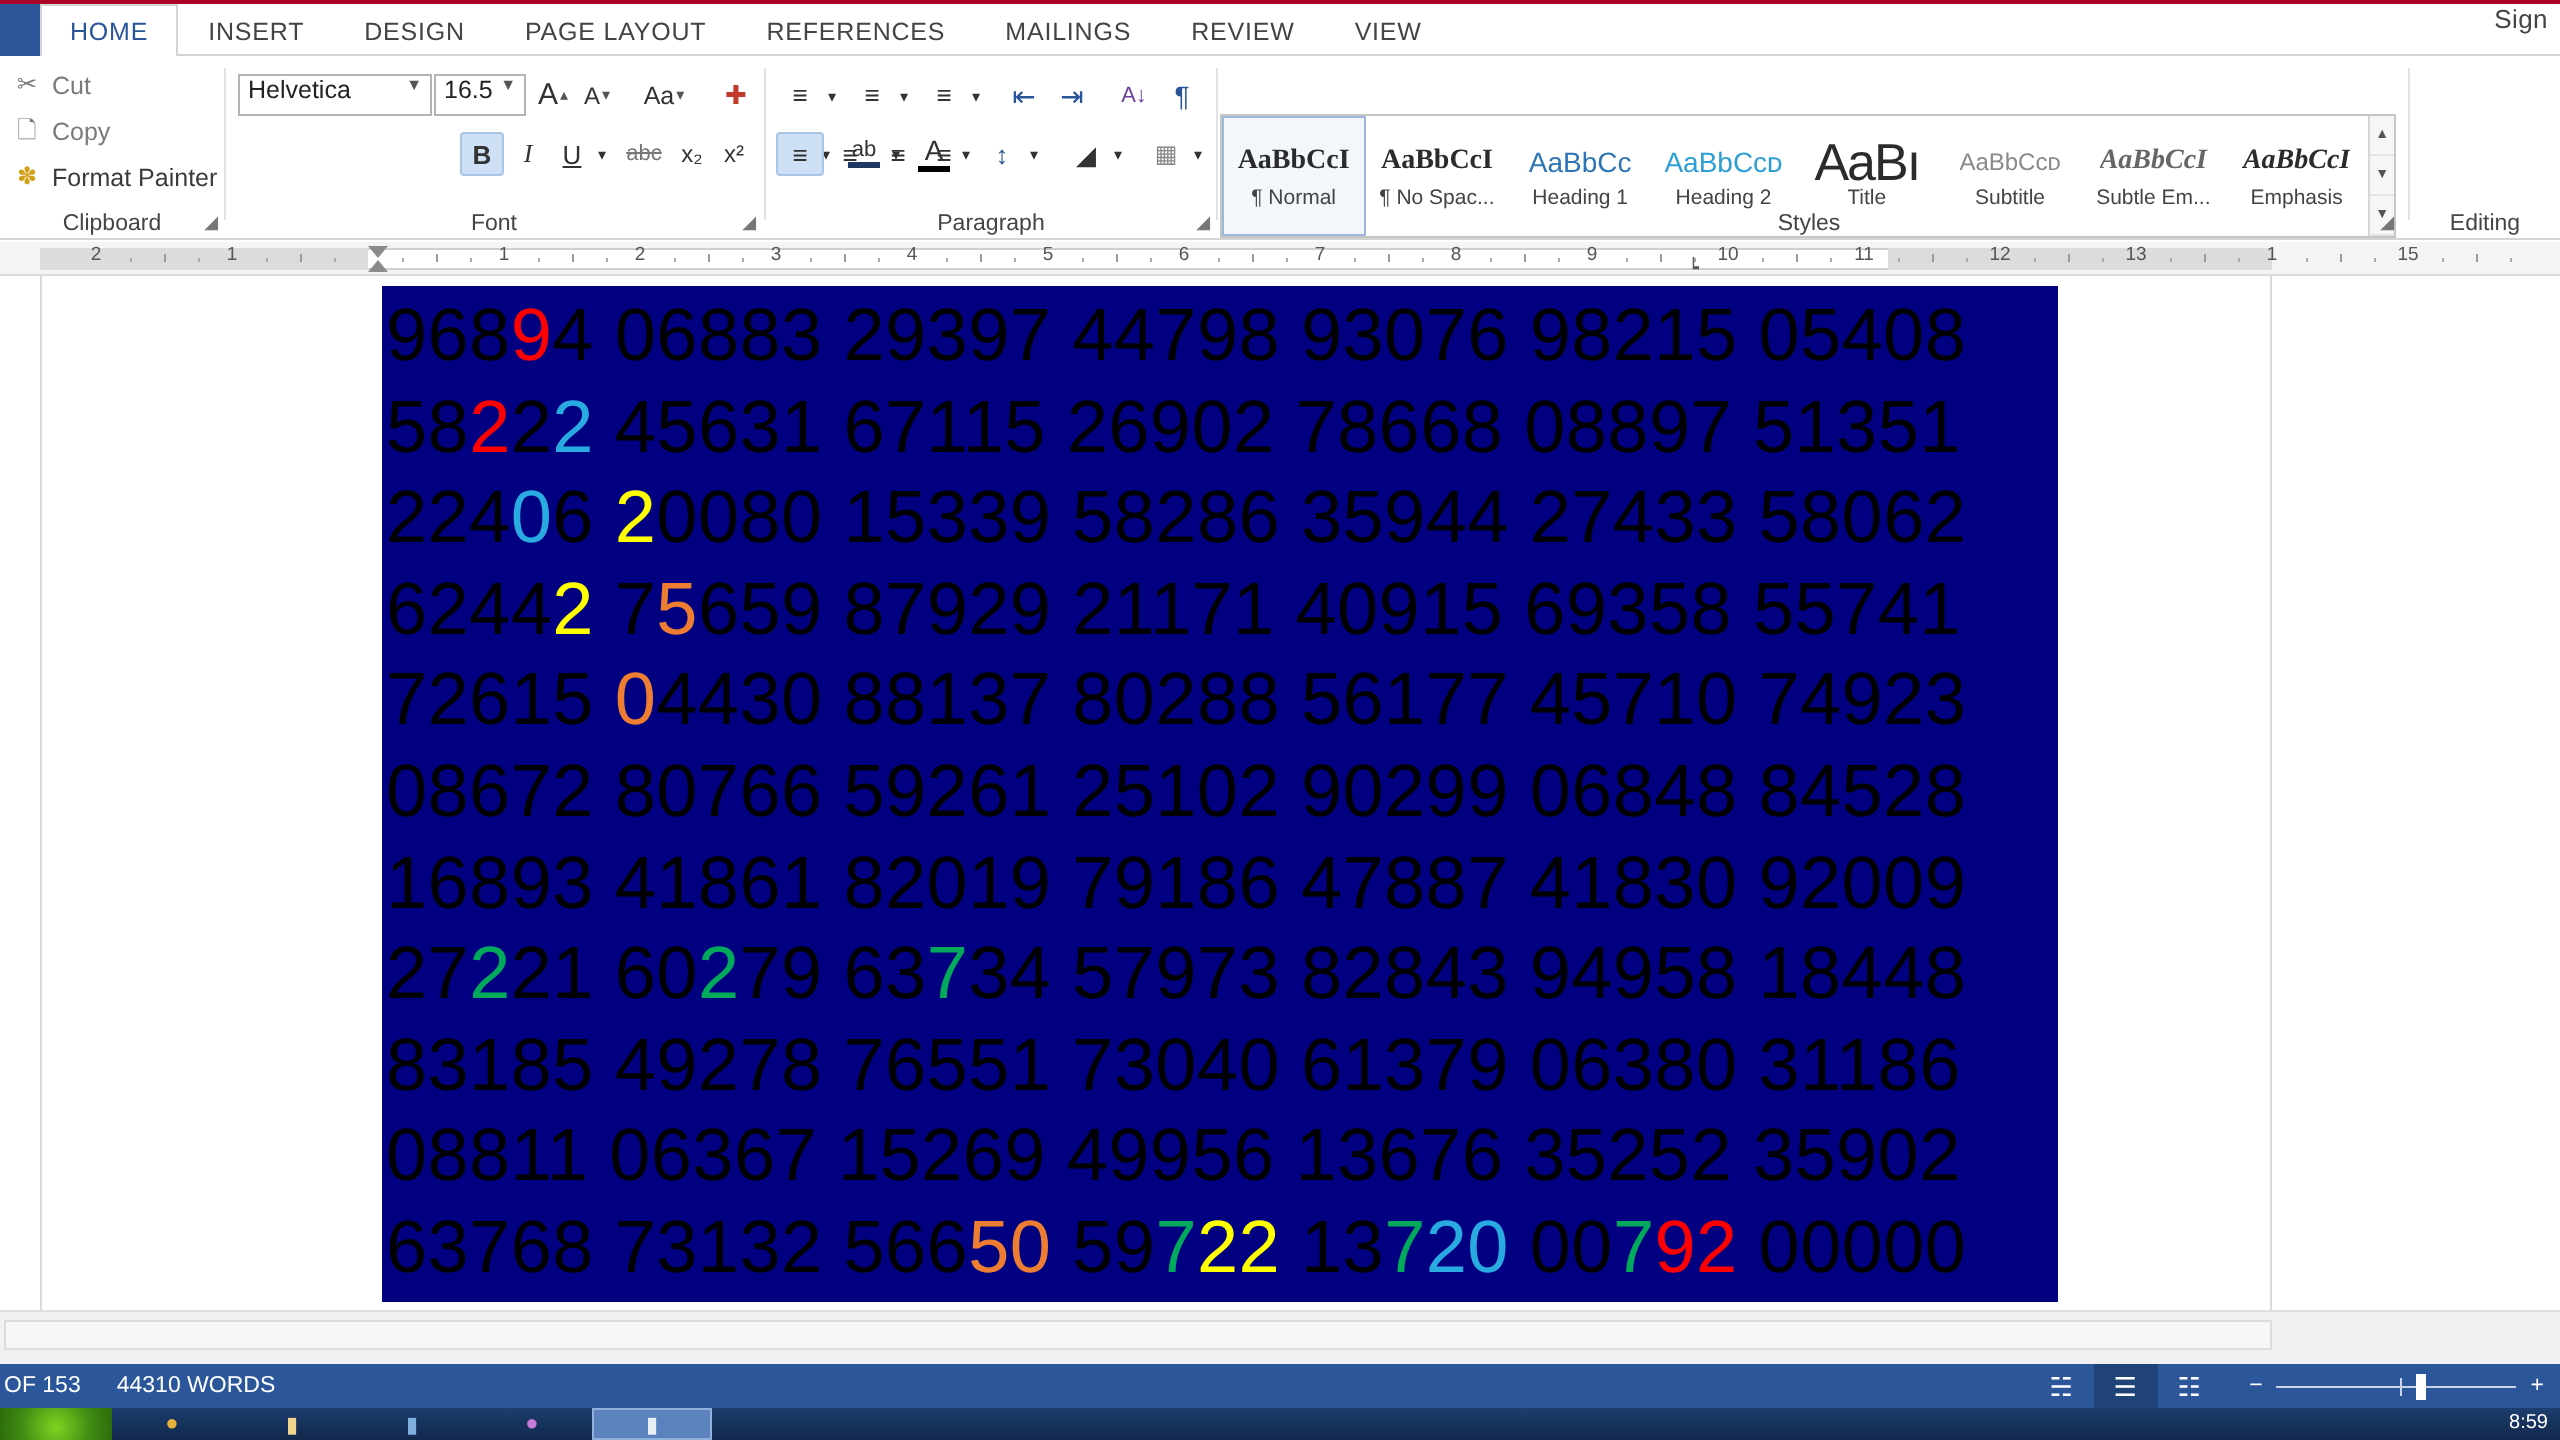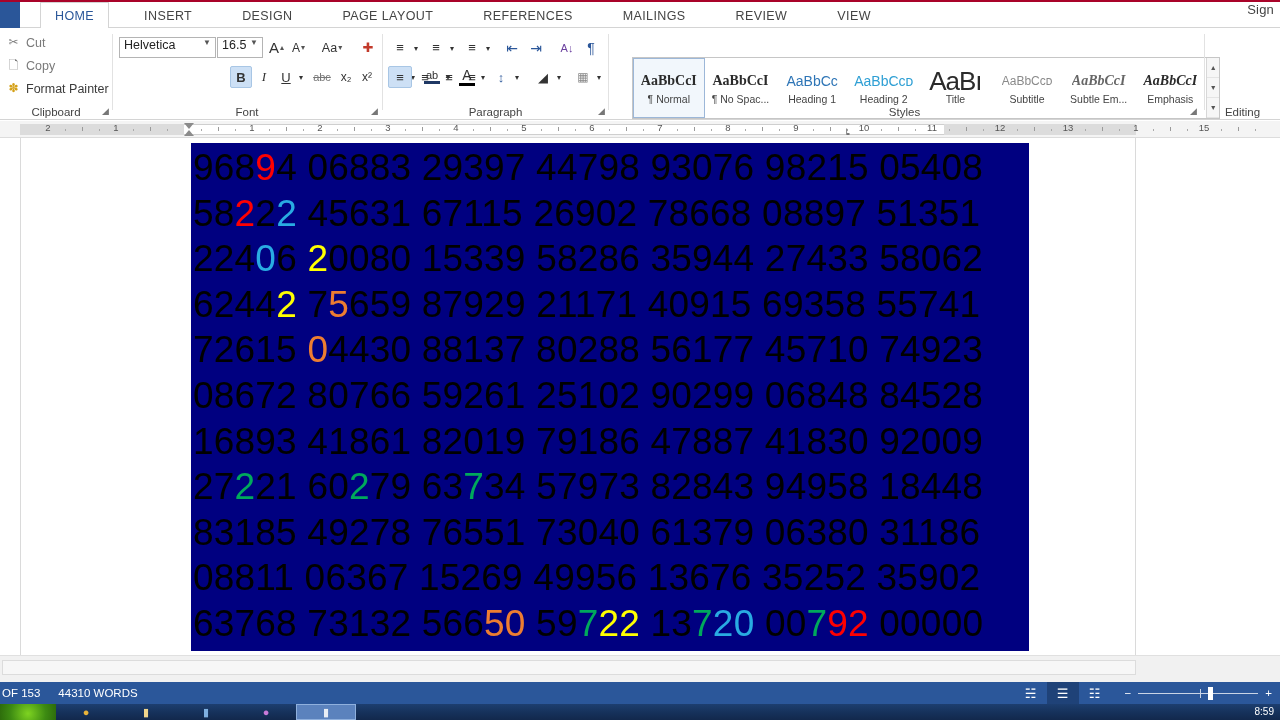--- a/index.html
+++ b/index.html
@@ -22,21 +22,21 @@
   
   .tabbar {
     position: absolute; left: 0; top: 2px; width: 1280px; height: 26px;
     background: #ffffff; border-bottom: 1px solid #d4d4d4;
   }
   .tab-corner { position:absolute; left:0; top:0; width:20px; height:26px; background:#2a5699; }
   .tabs { position: absolute; left: 20px; top: 0; height: 26px; display: flex; align-items: stretch; }
   .tab {
     display: flex; align-items: center; padding: 0 14px;
     font-size: 12.5px; color: #444; letter-spacing: .4px;
-    border: 1px solid transparent; border-bottom: none; cursor: default; margin-left: 20px;
+    border: 1px solid transparent; border-bottom: none; cursor: default;
   }
   .tab.active {
     color: #2a5699; background: #fff;
     border-color: #d4d4d4; border-bottom: 1px solid #fff;
     margin-bottom: -1px;
   }
 
   
   .ribbon {
     position: absolute; left:0; top: 28px; width: 1280px; height: 92px;
@@ -67,21 +67,21 @@
   .btn {
     position:absolute; display:flex; align-items:center; justify-content:center;
     font-size: 13px; color:#333; cursor:default; border:1px solid transparent; border-radius:2px;
   }
   .btn.on { background:#cde0f5; border-color:#a8c6e5; }
   .btn small { font-size: 8px; margin-left:1px; color:#555; }
 
   
   .gallery {
     position:absolute; left: 610px; top: 29px; width: 588px; height: 62px;
-    border:1px solid #c6c6c6; background:#fff; display:flex; align-items:stretch;margin-left:22px;
+    border:1px solid #c6c6c6; background:#fff; display:flex; align-items:stretch;
   }
   .sty {
     width: 72px; display:flex; flex-direction:column; align-items:center; justify-content:center;
     border:1px solid transparent; cursor:default;
   }
   .sty.sel { border-color:#9cb7d8; background:#f2f7fc; }
   .sty-prev { font-size: 14px; line-height: 20px; color:#2b2b2b; white-space:nowrap; overflow:hidden; }
   .sty-name { font-size: 10.5px; color:#444; margin-top:2px; white-space:nowrap; overflow:hidden; }
   .gal-scroll { margin-left:auto; width:13px; display:flex; flex-direction:column; border-left:1px solid #d7d7d7; }
   .gal-scroll div {

